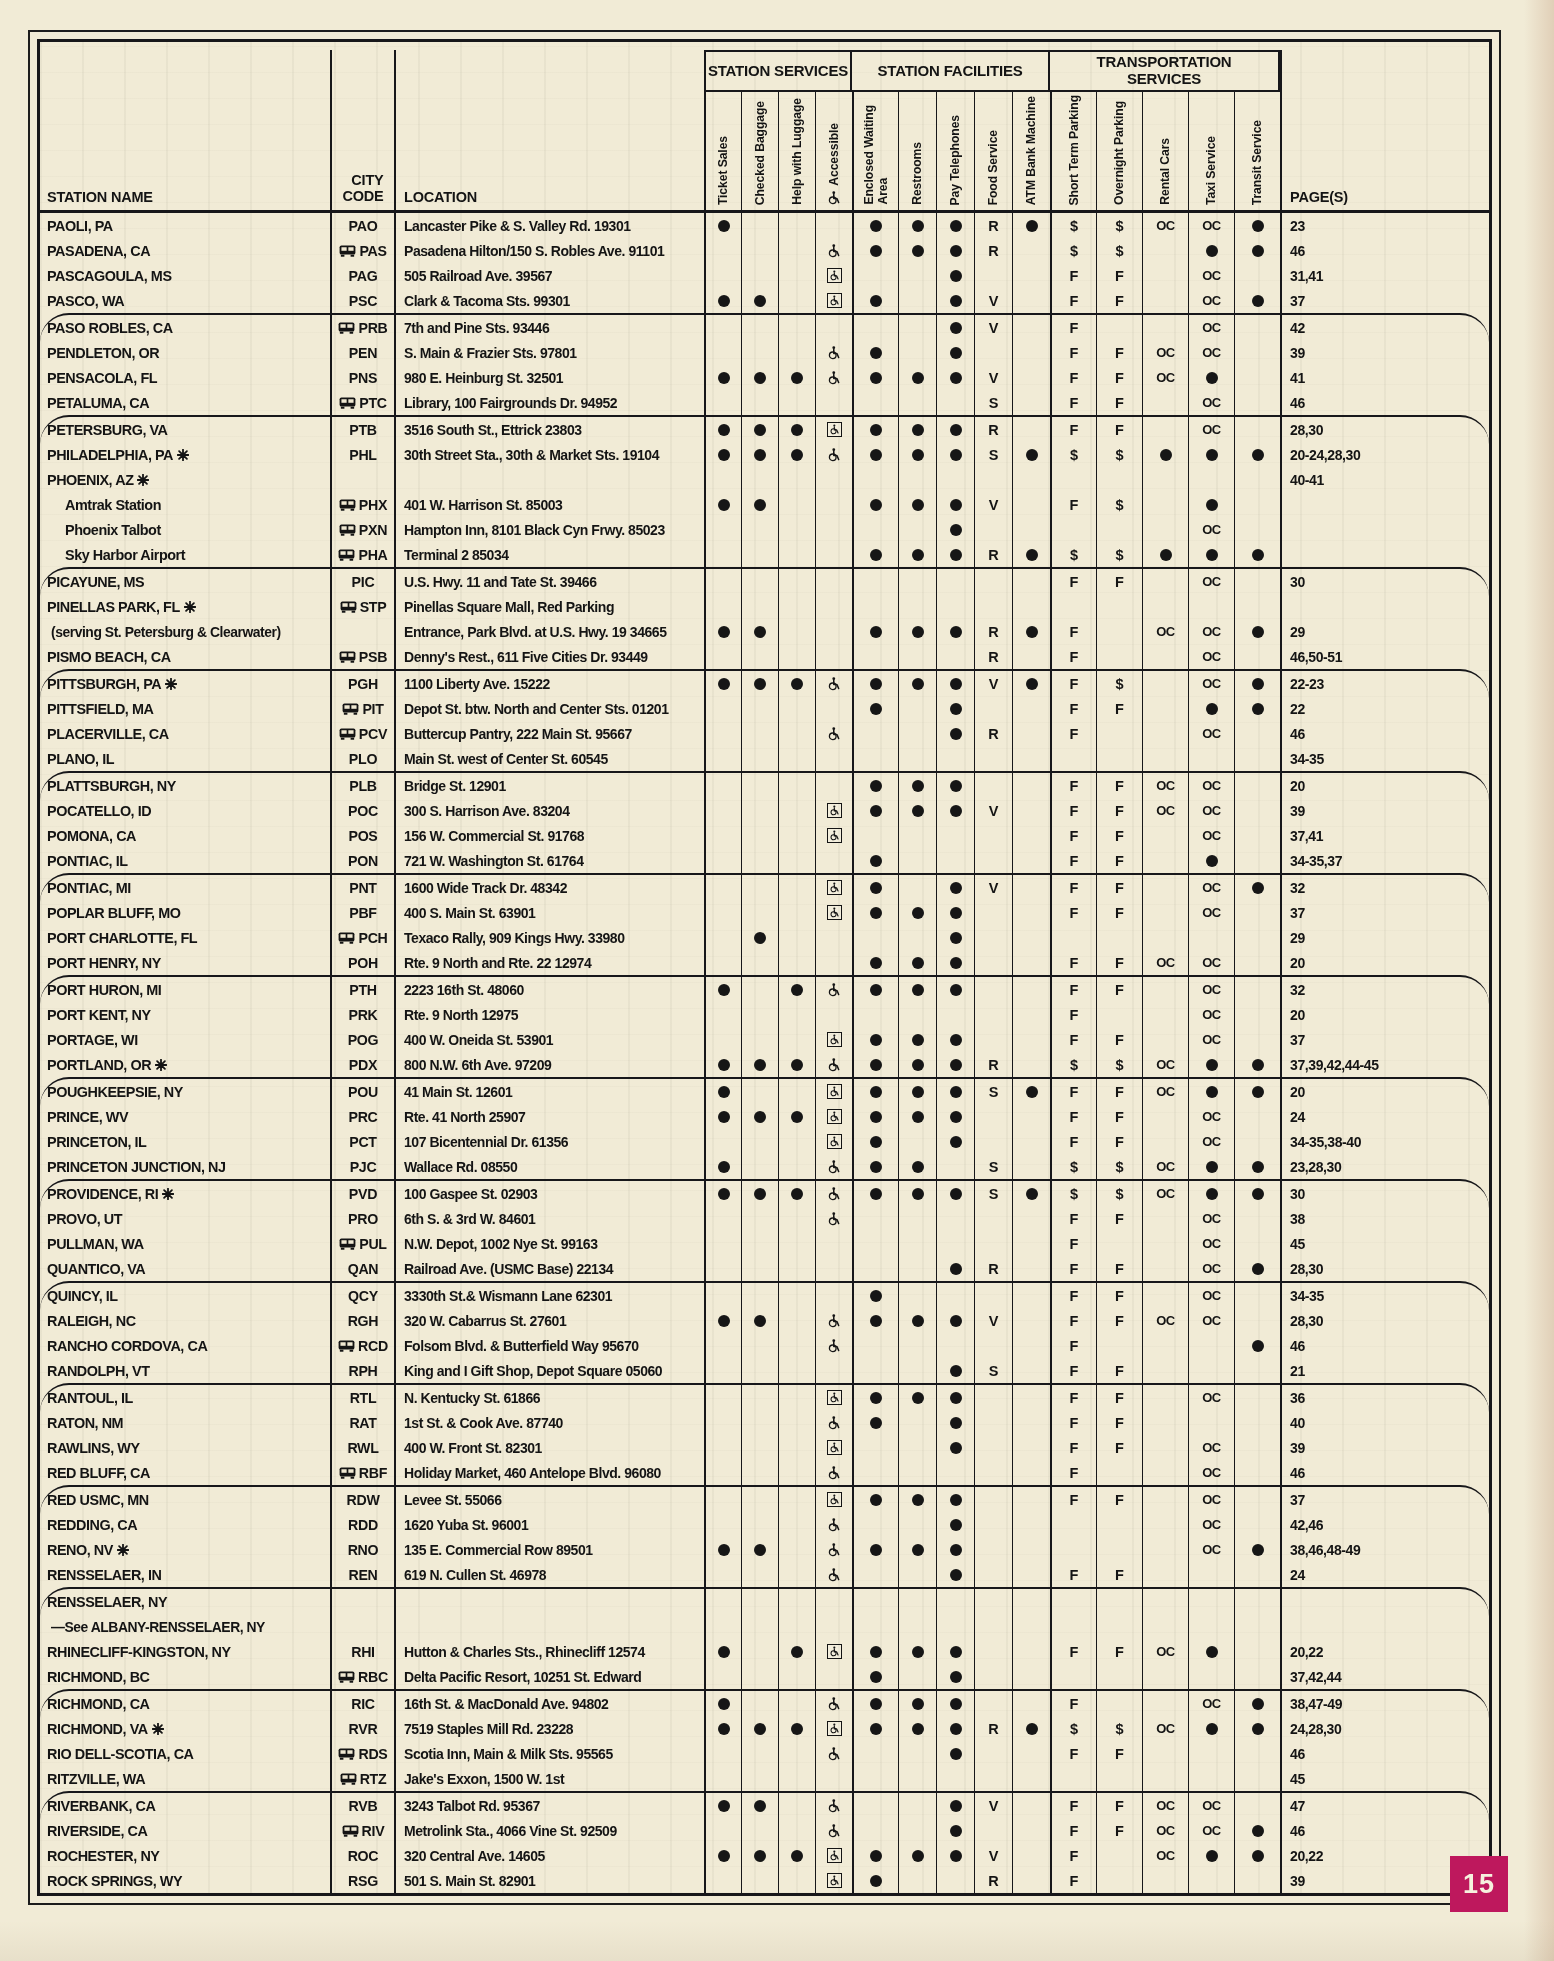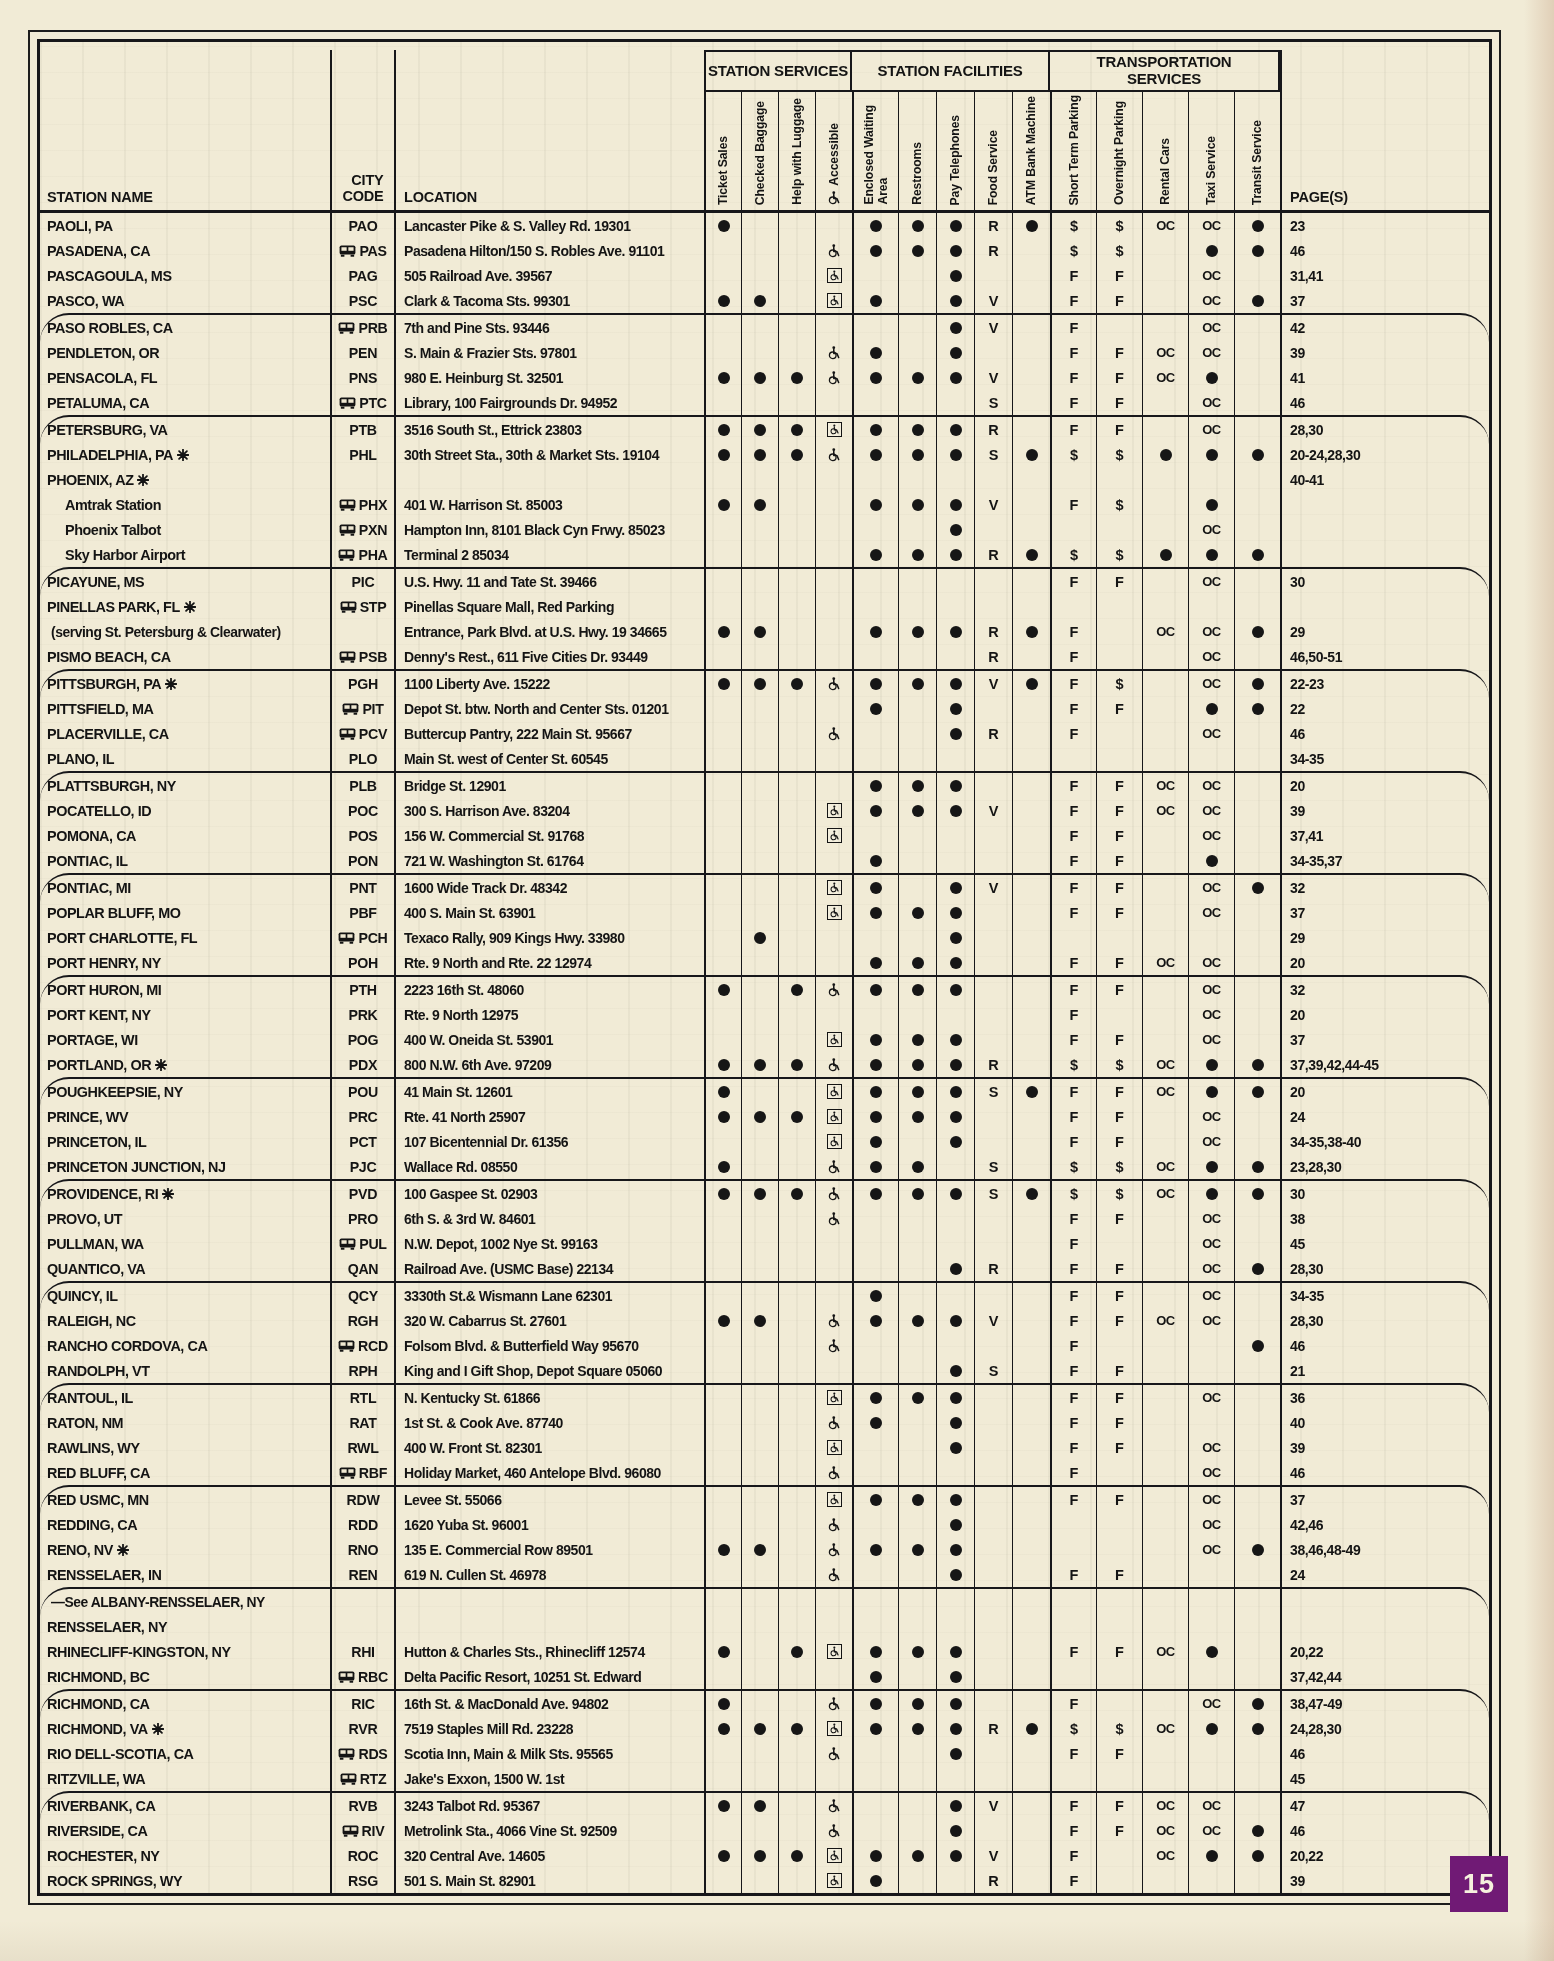--- a/index.html
+++ b/index.html
@@ -66,21 +66,21 @@
   .cell-pages{justify-content:flex-start !important;padding-left:8px;
     font-weight:700;font-size:14px;letter-spacing:-0.4px;white-space:nowrap;}
   .dot{width:12px;height:12px;border-radius:50%;background:#161616;display:inline-block;}
   .ltr{font-weight:700;font-size:14.5px;}
   .ltr.oc{font-size:13px;letter-spacing:-0.5px;}
   .accbox{display:inline-flex;align-items:center;justify-content:center;
     border:1.7px solid #141414;padding:1px 2px;background:rgba(255,255,255,0.15);}
   .icon-wrap{display:inline-flex;align-items:center;}
 
   .page-num{position:absolute;left:1450px;top:1856px;width:58px;height:56px;
-    background:#701a75;color:#f6f1de;display:flex;align-items:center;justify-content:center;
+    background:#be185d;color:#f6f1de;display:flex;align-items:center;justify-content:center;
     font-weight:700;font-size:27px;letter-spacing:1px;}
 </style>
 </head>
 <body>
 
 <div class="sheet">
   <div class="frame">
     <div class="table">
 
       <div class="header-top">
@@ -2575,44 +2575,44 @@
                 <span class="ltr">F</span>
               </div>
               <div class="bl1"></div>
               <div class="bl1"></div>
               <div class="bl1"></div>
               <div class="cell-pages bl2">24</div>
             </div>
           </div>
           <div class="tgroup">
             <div class="trow">
+              <div class="cell-name">
+                <span>RENSSELAER, NY</span>
+              </div>
+              <div class="cell-code bl2"></div>
+              <div class="cell-loc bl2"></div>
+              <div class="bl2"></div>
+              <div class="bl1"></div>
+              <div class="bl1"></div>
+              <div class="bl1"></div>
+              <div class="bl2"></div>
+              <div class="bl1"></div>
+              <div class="bl1"></div>
+              <div class="bl1"></div>
+              <div class="bl1"></div>
+              <div class="bl2"></div>
+              <div class="bl1"></div>
+              <div class="bl1"></div>
+              <div class="bl1"></div>
+              <div class="bl1"></div>
+              <div class="cell-pages bl2"></div>
+            </div>
+            <div class="trow">
               <div class="cell-name ind2">
                 <span>—See ALBANY-RENSSELAER, NY</span>
-              </div>
-              <div class="cell-code bl2"></div>
-              <div class="cell-loc bl2"></div>
-              <div class="bl2"></div>
-              <div class="bl1"></div>
-              <div class="bl1"></div>
-              <div class="bl1"></div>
-              <div class="bl2"></div>
-              <div class="bl1"></div>
-              <div class="bl1"></div>
-              <div class="bl1"></div>
-              <div class="bl1"></div>
-              <div class="bl2"></div>
-              <div class="bl1"></div>
-              <div class="bl1"></div>
-              <div class="bl1"></div>
-              <div class="bl1"></div>
-              <div class="cell-pages bl2"></div>
-            </div>
-            <div class="trow">
-              <div class="cell-name">
-                <span>RENSSELAER, NY</span>
               </div>
               <div class="cell-code bl2"></div>
               <div class="cell-loc bl2"></div>
               <div class="bl2"></div>
               <div class="bl1"></div>
               <div class="bl1"></div>
               <div class="bl1"></div>
               <div class="bl2"></div>
               <div class="bl1"></div>
               <div class="bl1"></div>

